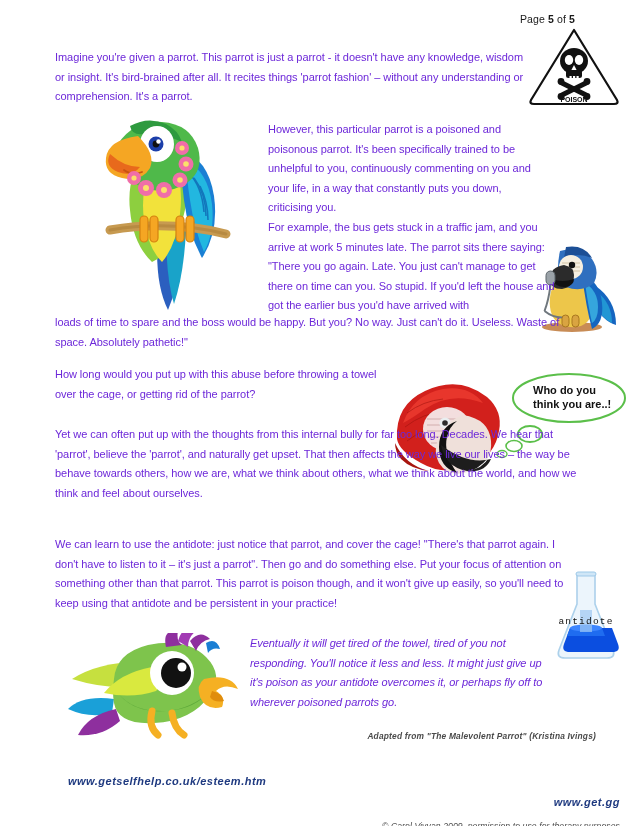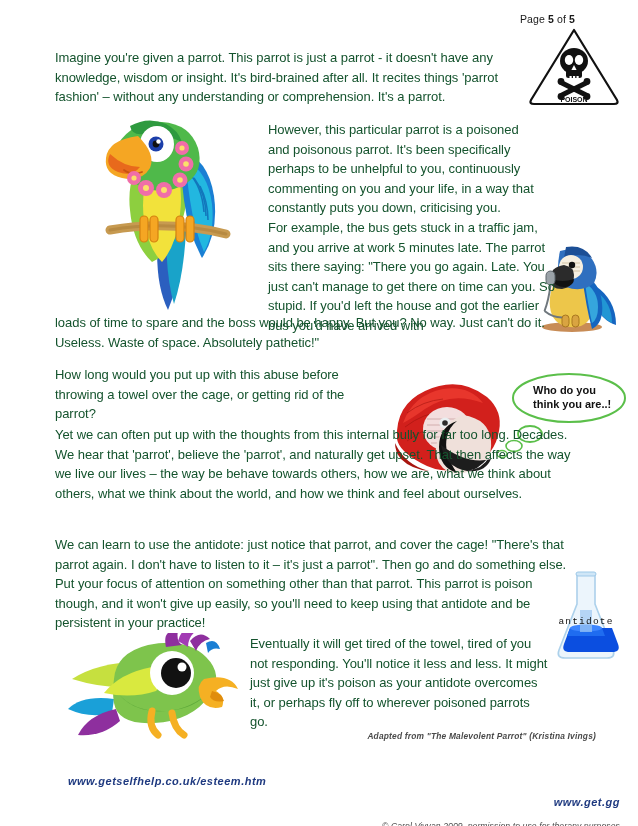--- a/index.html
+++ b/index.html
@@ -39,34 +39,34 @@
     width: 580px;
     text-align: center;
     font-size: 13.5px;
     font-weight: bold;
     letter-spacing: 0.1px;
   }
 
   
   .para {
     position: absolute;
-    font-size: 13px;
+    font-size: 11px;
     line-height: 19.6px;
-    color: #14532d;
+    color: #6d28d9;
     letter-spacing: -0.05px;
     white-space: pre-line;
   }
   .para-intro   { top: 48px;  left: 55px;  width: 472px; }
   .para-however { top: 120px; left: 268px; width: 268px; }
   .para-example { top: 218px; left: 268px; width: 290px; }
   .para-loads   { top: 313px; left: 55px;  width: 522px; }
   .para-howlong { top: 365px; left: 55px;  width: 330px; }
   .para-yet     { top: 425px; left: 55px;  width: 530px; }
   .para-learn   { top: 535px; left: 55px;  width: 520px; }
-  .para-eventually { top: 634px; left: 250px; width: 300px; }
+  .para-eventually { top: 634px; left: 250px; width: 300px; font-style: italic; }
 
   .attribution {
     position: absolute;
     top: 731px;
     left: 0;
     width: 596px;
     text-align: right;
     font-size: 8.4px;
     font-style: italic;
     font-weight: bold;
@@ -337,21 +337,21 @@
 
       <path d="M148 46 q26 -6 34 10 q-14 -6 -22 2 q10 6 6 16 q-16 4 -22 -10 q-4 -12 4 -18 Z" fill="#f5b023"></path>
       <path d="M156 58 q10 2 12 10 q-10 2 -14 -4 Z" fill="#e08d0d"></path>
 
       <path d="M96 78 q-4 16 6 24" stroke="#f5b023" stroke-width="7" fill="none" stroke-linecap="round"></path>
       <path d="M116 80 q2 16 12 22" stroke="#f5b023" stroke-width="7" fill="none" stroke-linecap="round"></path>
     </svg>
   </div>
 
   <div class="para para-intro">Imagine you're given a parrot.  This parrot is just a parrot - it doesn't have any knowledge, wisdom or insight.  It's bird-brained after all.  It recites things 'parrot fashion' – without any understanding or comprehension.  It's a parrot.</div>
-  <div class="para para-however">However, this particular parrot is a poisoned and poisonous parrot.  It's been specifically perhaps to be unhelpful to you, continuously commenting on you and your life, in a way that constantly puts you down, criticising you.</div>
+  <div class="para para-however">However, this particular parrot is a poisoned and poisonous parrot.  It's been specifically trained to be unhelpful to you, continuously commenting on you and your life, in a way that constantly puts you down, criticising you.</div>
   <div class="para para-example">For example, the bus gets stuck in a traffic jam, and you arrive at work 5 minutes late.  The parrot sits there saying: "There you go again.  Late.  You just can't manage to get there on time can you.  So stupid.  If you'd left the house and got the earlier bus you'd have arrived with</div>
   <div class="para para-loads">loads of time to spare and the boss would be happy.  But you?  No way.  Just can't do it.  Useless.  Waste of space.  Absolutely pathetic!"</div>
   <div class="para para-yet">Yet we can often put up with the thoughts from this internal bully for far too long.  Decades.  We hear that 'parrot', believe the 'parrot', and naturally get upset. That then affects the way we live our lives – the way be behave towards others, how we are, what we think about others, what we think about the world, and how we think and feel about ourselves.</div>
   <div class="para para-howlong">How long would you put up with this abuse before throwing a towel over the cage, or getting rid of the parrot?</div>
   <div class="para para-learn">We can learn to use the antidote:   just notice that parrot, and cover the cage!  "There's that parrot again.  I don't have to listen to it – it's just a parrot".  Then go and do something else.  Put your focus of attention on something other than that parrot. This parrot is poison though, and it won't give up easily, so you'll need to keep using that antidote  and be persistent in your practice!</div>
   <div class="para para-eventually">Eventually it will get tired of the towel, tired of you not responding.  You'll notice it less and less.  It might just give up it's poison as your antidote overcomes it, or perhaps fly off to wherever poisoned parrots go.</div>
 
   <div class="attribution">Adapted from "The Malevolent Parrot" (Kristina Ivings)</div>
 
   <div class="footer-left">www.getselfhelp.co.uk/esteem.htm</div>

